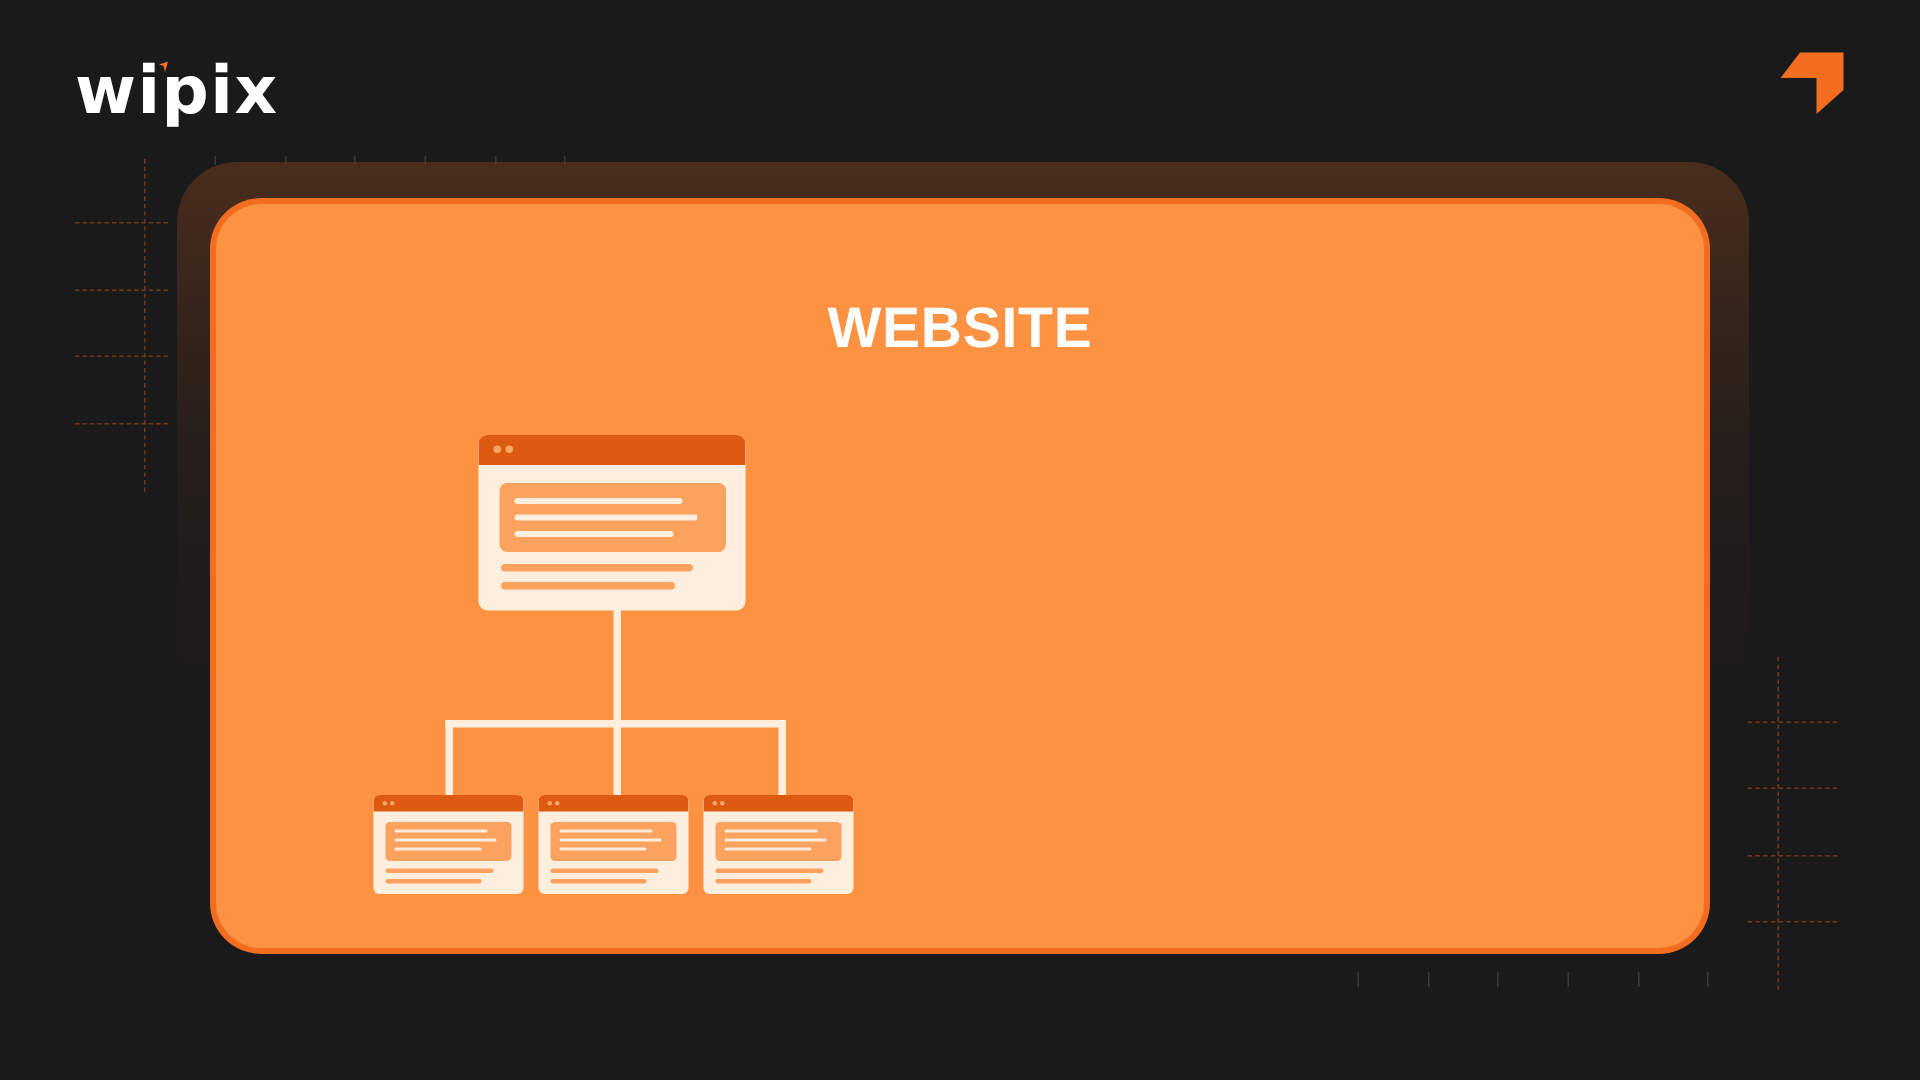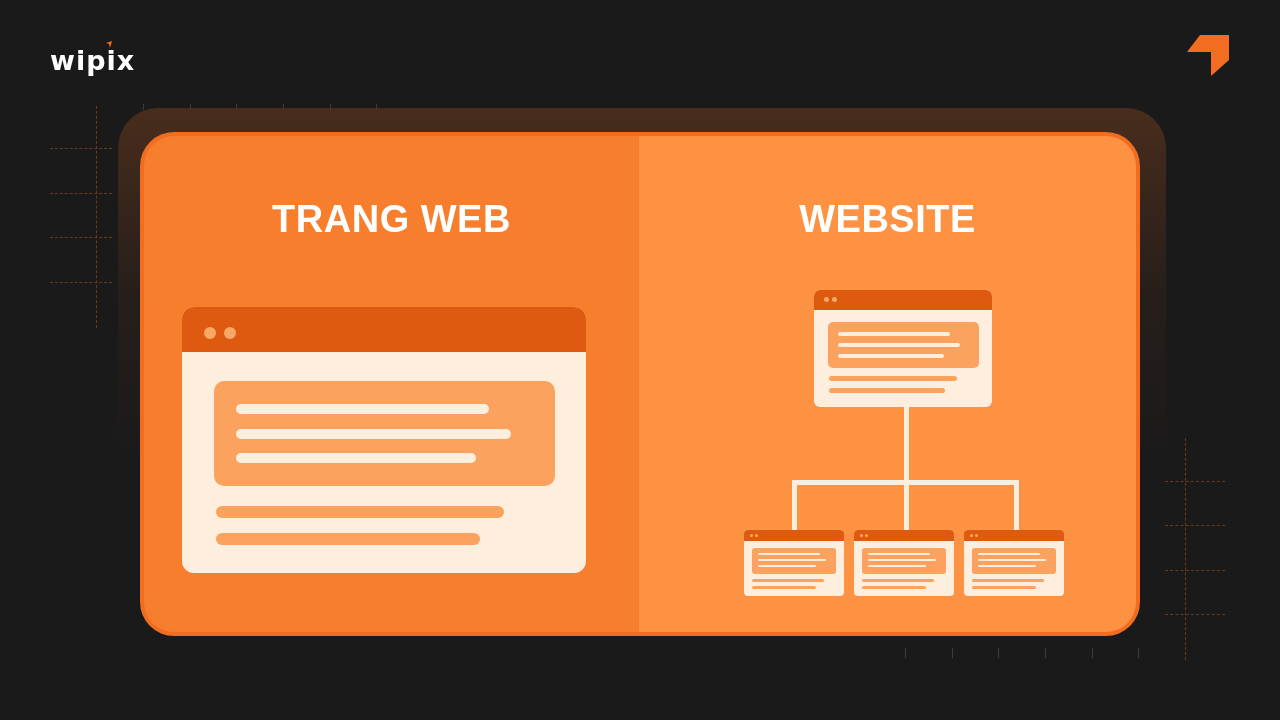--- a/index.html
+++ b/index.html
@@ -1,20 +1,20 @@
 <!DOCTYPE html>
 <html><head>
 <meta charset="utf-8">
 <style>
   * { margin: 0; padding: 0; box-sizing: border-box; }
   html, body { width: 1280px; height: 720px; overflow: hidden; background: #1b1a1a; }
   body { position: relative; font-family: "DejaVu Sans", sans-serif; }
 
   .logo { position: absolute; left: 50px; top: 36px; width: 130px; height: 50px; }
-  .logo-text { position: absolute; left: 0; top: 0; color: #ffffff; font-family: "DejaVu Sans", sans-serif; font-weight: bold; font-size: 27px; letter-spacing: 1px; line-height: 50px; }
+  .logo-text { position: absolute; left: 0; top: 0; color: #ffffff; font-family: "DejaVu Sans", sans-serif; font-weight: bold; font-size: 44px; letter-spacing: 1px; line-height: 50px; }
   .logo-arrow { position: absolute; left: 54px; top: 4px; }
 
   .corner-mark { position: absolute; left: 1186px; top: 34px; }
 
   .deco { position: absolute; }
   .dash-h { position: absolute; height: 0; border-top: 1px dashed #6a3a1e; }
   .dash-v { position: absolute; width: 0; border-left: 1px dashed #6a3a1e; }
   .tick { position: absolute; width: 1px; height: 10px; background: #3d3a38; }
 
   .glow { position: absolute; left: 118px; top: 108px; width: 1048px; height: 530px; border-radius: 40px;
@@ -78,36 +78,20 @@
   <div class="tick" style="left:1045px; top:648px;"></div>
   <div class="tick" style="left:1092px; top:648px;"></div>
   <div class="tick" style="left:1138px; top:648px;"></div>
 </div>
 
 <div class="glow"></div>
 
 <div class="card">
   <div class="card-inner">
 
-    <div class="panel-left">
-      <div class="panel-title">TRANG WEB</div>
-
-      <div class="browser" style="left:38px; top:171px; width:404px; height:266px;">
-        <div class="bar" style="height:45px;">
-          <div class="dot" style="left:22px; top:20px; width:12px; height:12px;"></div>
-          <div class="dot" style="left:42px; top:20px; width:12px; height:12px;"></div>
-        </div>
-        <div class="box" style="left:32px; top:74px; width:341px; height:105px; border-radius:10px;"></div>
-        <div class="line" style="left:54px; top:97px; width:253px; height:10px;"></div>
-        <div class="line" style="left:54px; top:122px; width:275px; height:10px;"></div>
-        <div class="line" style="left:54px; top:146px; width:240px; height:10px;"></div>
-        <div class="line2" style="left:34px; top:199px; width:288px; height:12px;"></div>
-        <div class="line2" style="left:34px; top:226px; width:264px; height:12px;"></div>
-      </div>
-    </div>
 
     <div class="panel-right">
       <div class="panel-title">WEBSITE</div>
 
       <div>
 
         <div class="connector" style="left:265px; top:268px; width:5px; height:128px;"></div>
         <div class="connector" style="left:153px; top:344px; width:227px; height:5px;"></div>
         <div class="connector" style="left:153px; top:344px; width:5px; height:52px;"></div>
         <div class="connector" style="left:375px; top:344px; width:5px; height:52px;"></div>

